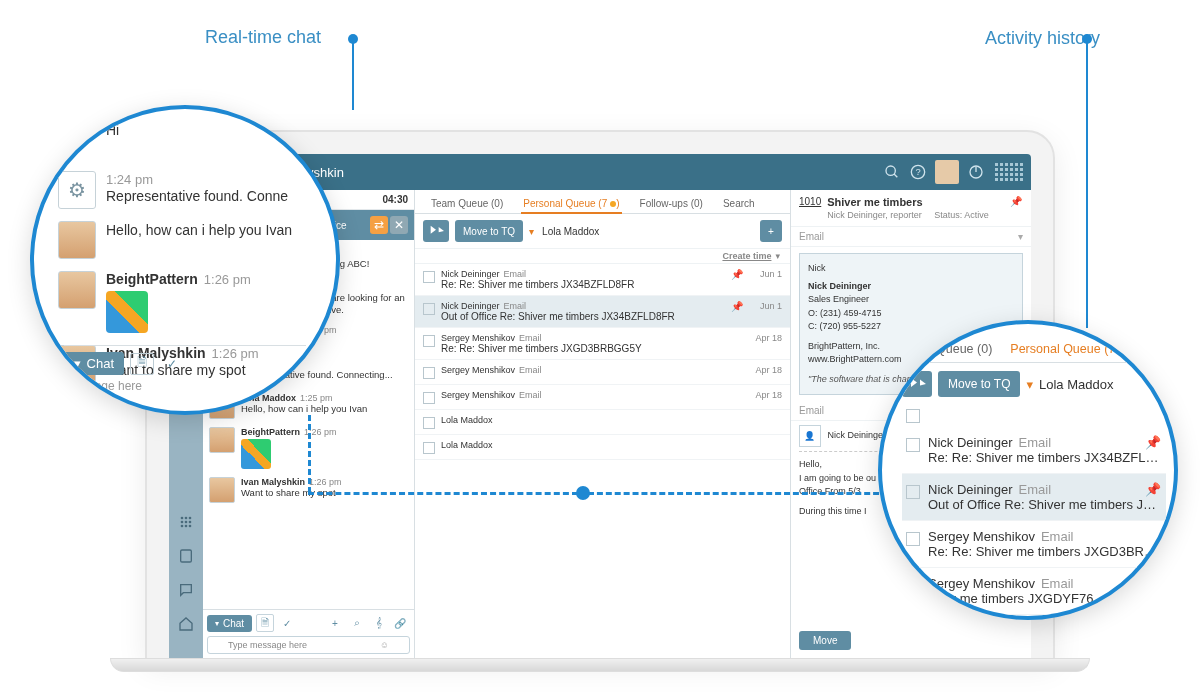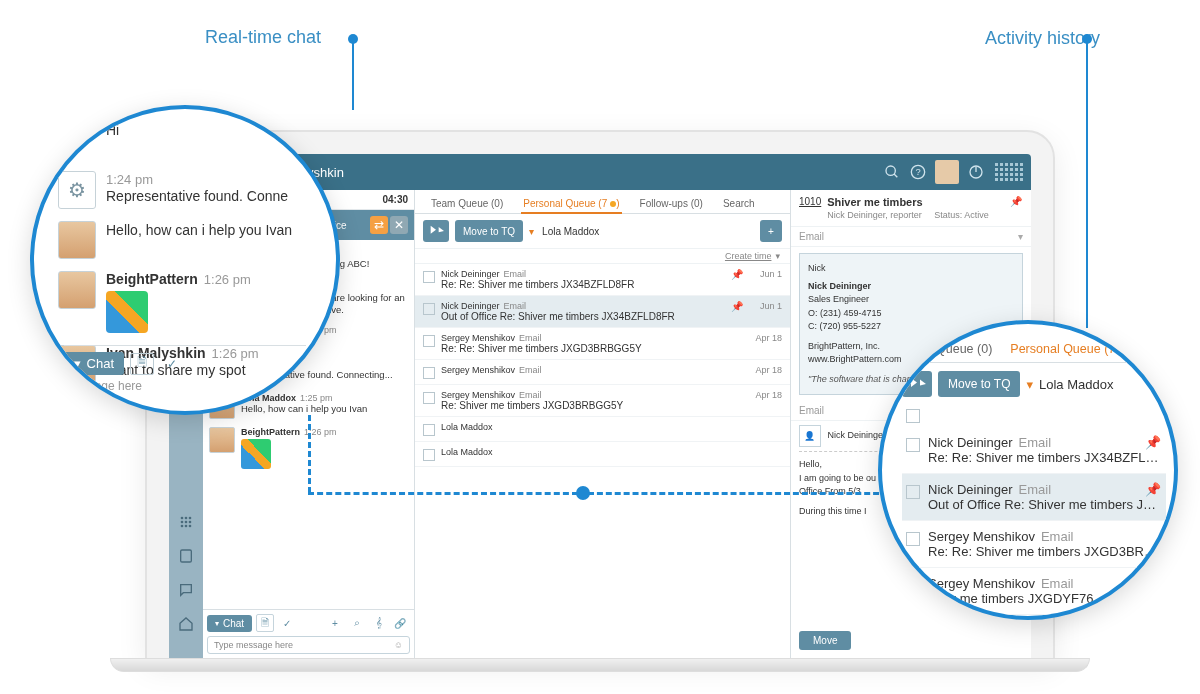--- a/index.html
+++ b/index.html
@@ -203,21 +203,21 @@
     display:flex; align-items:center; gap:4px;
     cursor:pointer;
   }
   .chat-btn .chev { font-size:8px; }
   .foot-ic { width:18px;height:18px;color:#5f8da3;display:flex;align-items:center;justify-content:center;cursor:pointer;border:1px solid #c5d4dc;border-radius:2px;}
   .foot-ic.plain{border:none;}
   .foot-spacer{flex:1;}
   .chat-input {
     border: 1px solid #c5d4dc;
     border-radius: 3px;
-    padding: 3px 6px;
+    padding: 3px 20px;
     font-size: 9px;
     color: #888;
     display:flex;align-items:center;
   }
   .chat-input .txt{flex:1;}
   .chat-input .emo{color:#aaa;}
 
   
   .col-queue {
     flex: 1;
@@ -272,21 +272,21 @@
   .tb-caret { color:#e67e22; margin-right:2px;}
   .tb-spacer{flex:1;}
   .tb-plus {
     width:22px;height:22px;background:#5f8da3;color:#fff;border-radius:3px;
     display:flex;align-items:center;justify-content:center;cursor:pointer;
   }
   .sort-row {
     display:flex;justify-content:flex-end;padding:2px 10px;
     font-size:9px;color:#888;border-bottom:1px solid #eef2f4;
   }
-  .sort-row .sl{text-decoration:underline;cursor:pointer;margin-right:4px;}
+  .sort-row .sl{text-decoration:underline;cursor:pointer;margin-right:4px;font-weight:bold;}
 
   .email-list { flex:1; overflow:hidden; }
   .email-item {
     display:flex;
     padding: 5px 8px;
     border-bottom: 1px solid #f0f3f5;
     gap: 6px;
     align-items:flex-start;
     cursor:pointer;
   }
@@ -599,20 +599,27 @@
                 <div class="mtext">Hello, how can i help you Ivan</div>
               </div>
             </div>
             <div class="msg">
               <div class="mavatar person"></div>
               <div class="mbody">
                 <div class="mline1"><span class="mname">BeightPattern</span><span>1:26 pm</span></div>
                 <div class="mimg"></div>
               </div>
             </div>
+            <div class="msg">
+              <div class="mavatar person"></div>
+              <div class="mbody">
+                <div class="mline1"><span class="mname">Ivan Malyshkin</span><span>1:26 pm</span></div>
+                <div class="mtext">Want to share my spot</div>
+              </div>
+            </div>
           </div>
 
         <div class="chat-foot">
           <div class="row1">
             <div class="chat-btn">
               <span class="chev">▾</span>
                 <span>Chat</span>
             </div>
             <div class="foot-ic">🗎</div>
             <div class="foot-ic plain">✓</div>
@@ -685,21 +692,20 @@
               <div class="chk"></div>
               <div class="ebody">
                 <div class="erow1"><span class="ename">Sergey Menshikov</span><span>Email</span></div>
               </div>
               <div class="edate">Apr 18</div>
             </div>
             <div class="email-item">
               <div class="chk"></div>
               <div class="ebody">
                 <div class="erow1"><span class="ename">Sergey Menshikov</span><span>Email</span></div>
-                <div class="esubj">Re: Shiver me timbers JXGD3BRBGG5Y</div>
               </div>
               <div class="edate">Apr 18</div>
             </div>
             <div class="email-item">
               <div class="chk"></div>
               <div class="ebody">
                 <div class="erow1"><span class="ename">Lola Maddox</span></div>
               </div>
             </div>
             <div class="email-item">

